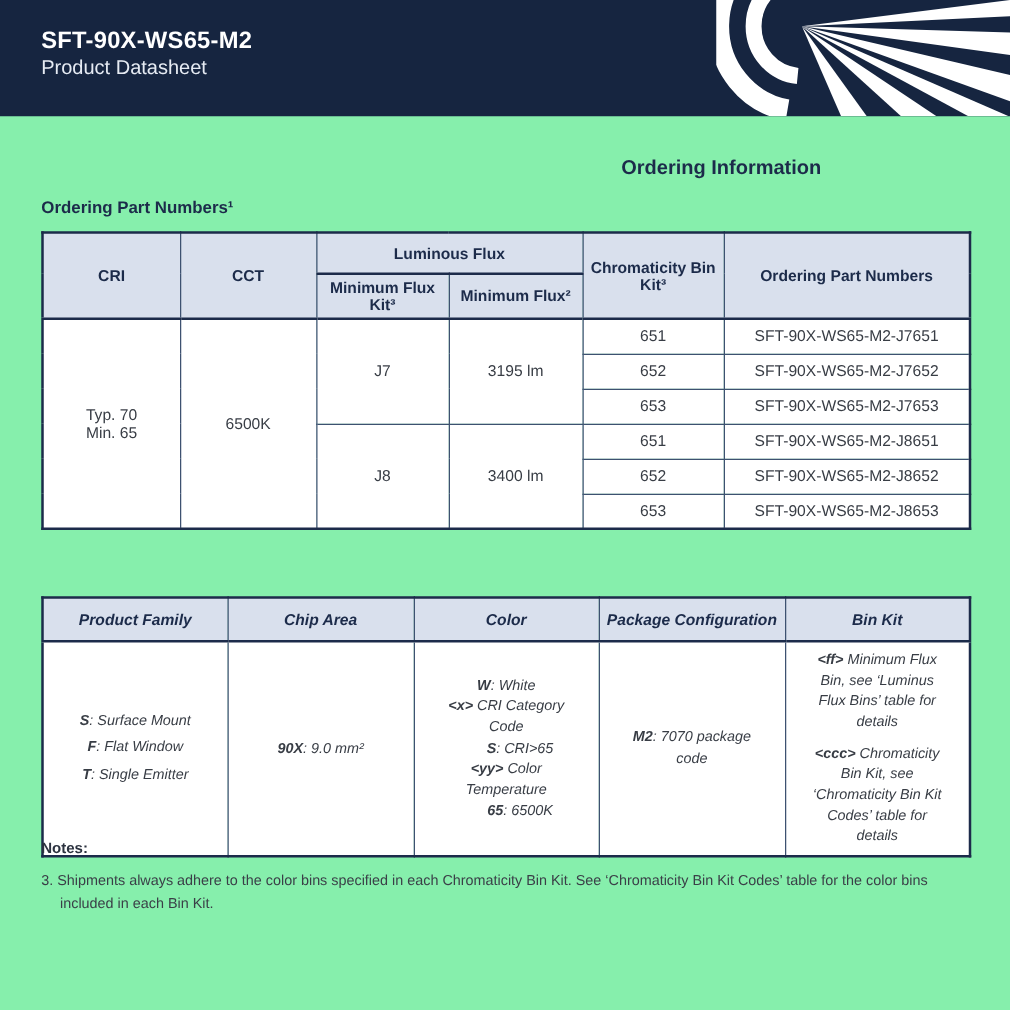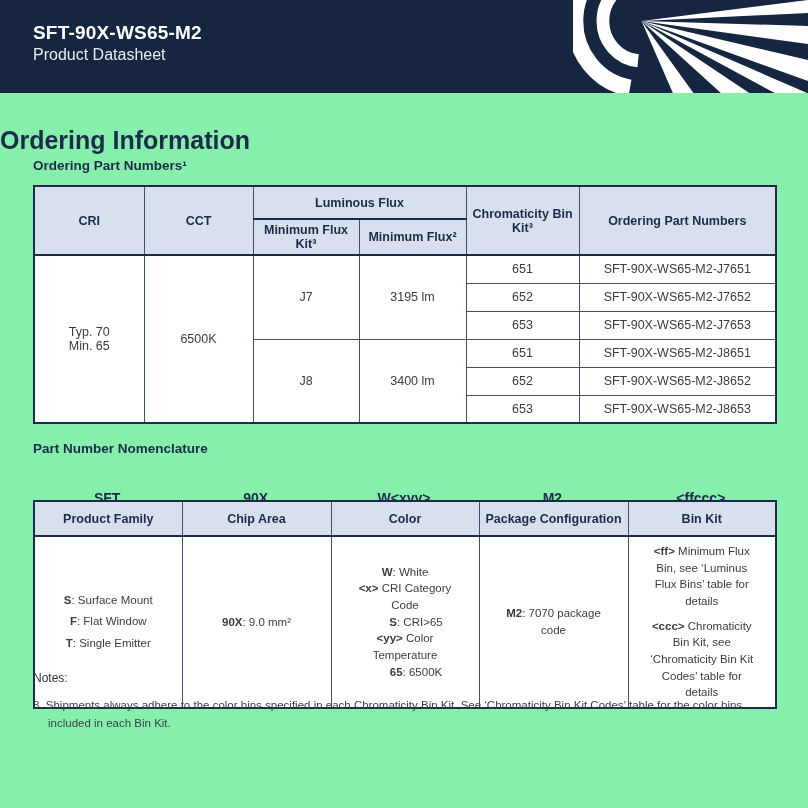--- a/index.html
+++ b/index.html
@@ -22,21 +22,21 @@
     overflow: hidden;
   }
   .topbar-text { position: absolute; left: 33px; top: 21px; color: #ffffff; }
   .topbar-title { font-size: 19px; font-weight: bold; letter-spacing: .2px; line-height: 1.25; }
   .topbar-sub { font-size: 16px; font-weight: 400; color: #e6ebf3; line-height: 1.3; }
   .logo { position: absolute; right: 0; top: 0; width: 235px; height: 93px; display: block; }
 
   
   .page-title {
     position: absolute; top: 126px; left: 0; width: 657px;
-    text-align: left; font-size: 25px; font-weight: bold; color: #1c2b4a;
+    text-align: right; font-size: 16px; font-weight: bold; color: #1c2b4a;
   }
   .section-title {
     position: absolute; left: 33px;
     font-size: 13.5px; font-weight: bold; color: #1c2b4a;
   }
   .sec-ordering { top: 158px; }
   .sec-nomenclature { top: 441px; }
 
   
   table {
@@ -76,39 +76,39 @@
   
   .codes-row {
     position: absolute; left: 33px; top: 490px; width: 742px;
     display: flex;
   }
   .code-cell {
     flex: 1 1 0;
     text-align: center;
     font-size: 14px; font-weight: bold; color: #1c2b4a;
   }
-  .t-nom { top: 500px; }
+  .t-nom { top: 477px; font-style: italic; }
   .t-nom thead th { height: 35px; border-bottom-width: 2px; border-bottom-color: #1c2b4a; }
   .t-nom tbody td {
     height: 110px;
     text-align: center;
     vertical-align: middle;
     font-size: 11.5px;
     padding: 6px 20px;
     line-height: 1.45;
   }
   .b { font-weight: bold; }
   .pf-line { line-height: 1.85; }
   .indent1 { padding-left: 22px; }
   .binkit p + p { margin-top: 8px; }
   .binkit { line-height: 1.38; }
 
   
   .notes { position: absolute; left: 33px; top: 671px; width: 745px; color: #383d45; }
-  .notes-title { font-weight: normal; font-size: 12px; color: #2c3340; margin-bottom: 12px; }
+  .notes-title { font-weight: bold; font-size: 12px; color: #2c3340; margin-bottom: 12px; }
   .note {
     font-size: 11.5px;
     line-height: 1.55;
     padding-left: 15px;
     text-indent: -15px;
     margin-bottom: 11px;
     color: #3a3f47;
   }
   sub { font-size: 8.5px; }
 </style>
@@ -194,21 +194,20 @@
         <td>652</td>
         <td>SFT-90X-WS65-M2-J8652</td>
       </tr>
       <tr>
         <td>653</td>
         <td>SFT-90X-WS65-M2-J8653</td>
       </tr>
     </tbody>
   </table>
 
-  <div class="section-title sec-nomenclature">Part Number Nomenclature</div>
 
   <div class="codes-row">
     <div class="code-cell">SFT</div>
     <div class="code-cell">90X</div>
     <div class="code-cell">W&lt;xyy&gt;</div>
     <div class="code-cell">M2</div>
     <div class="code-cell">&lt;ffccc&gt;</div>
   </div>
 
   <table class="t-nom">

